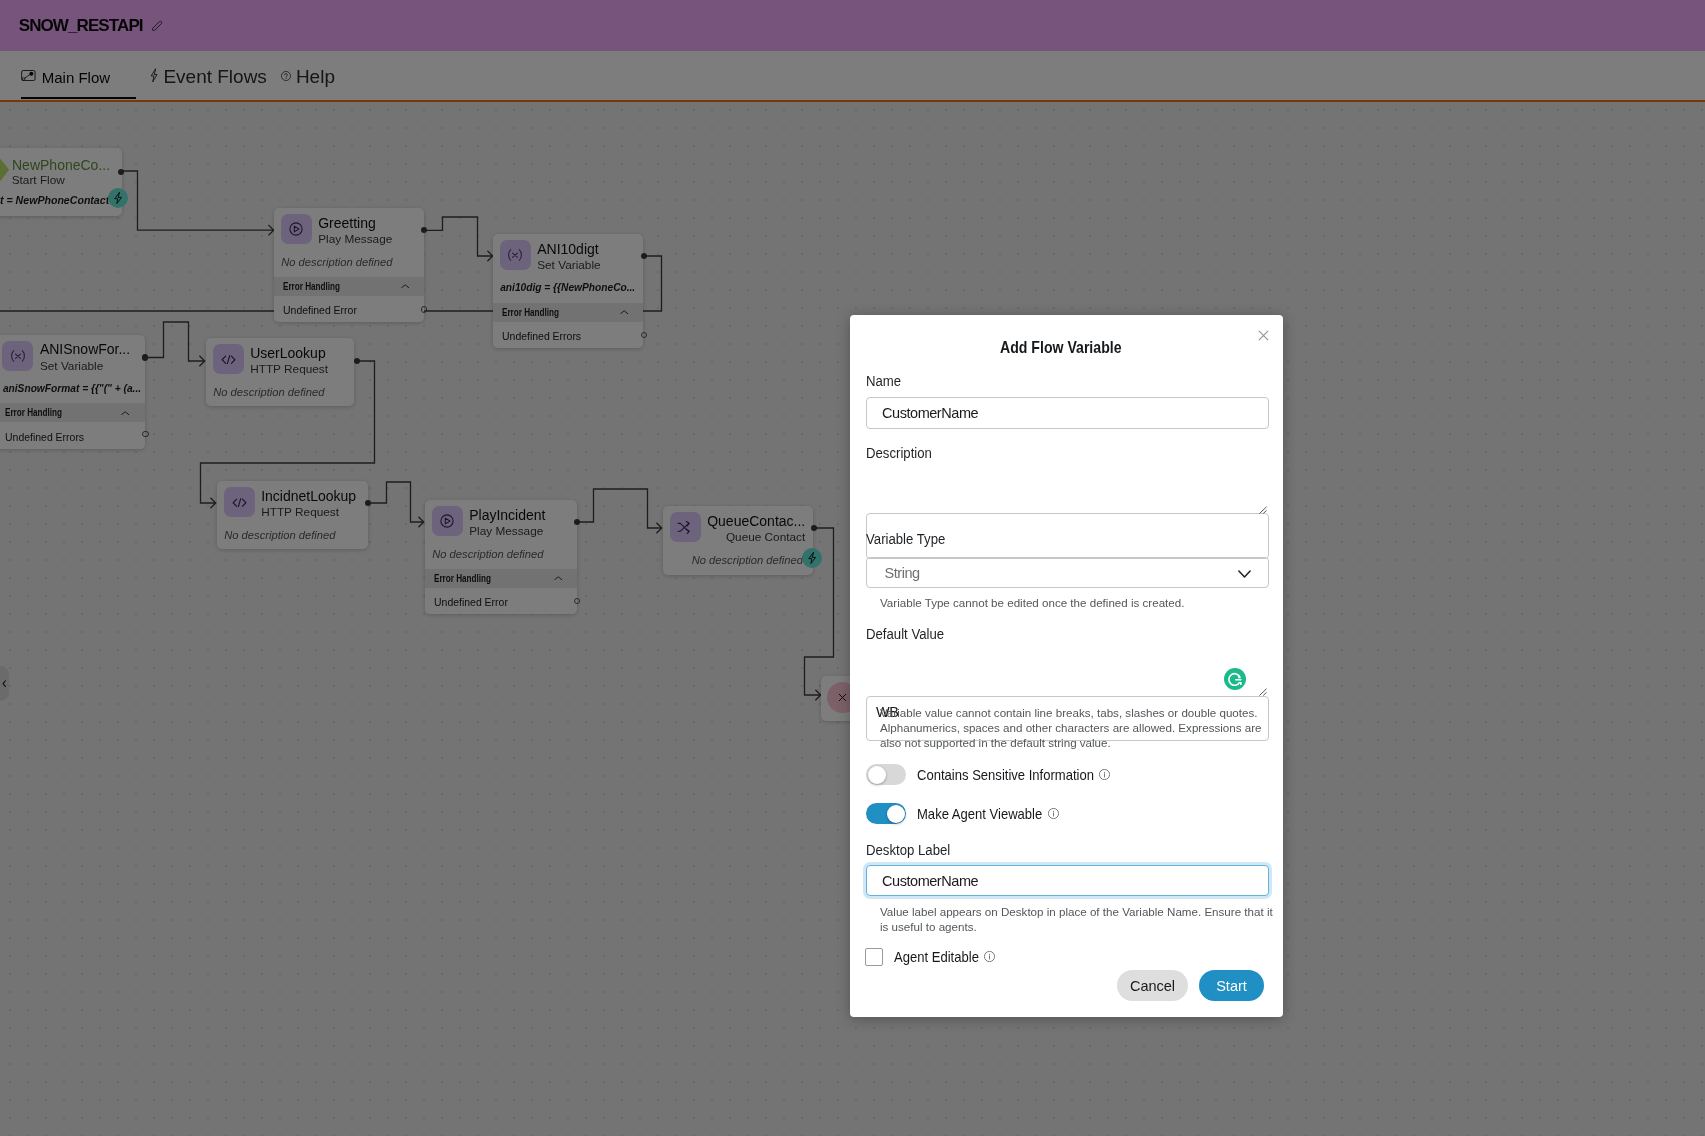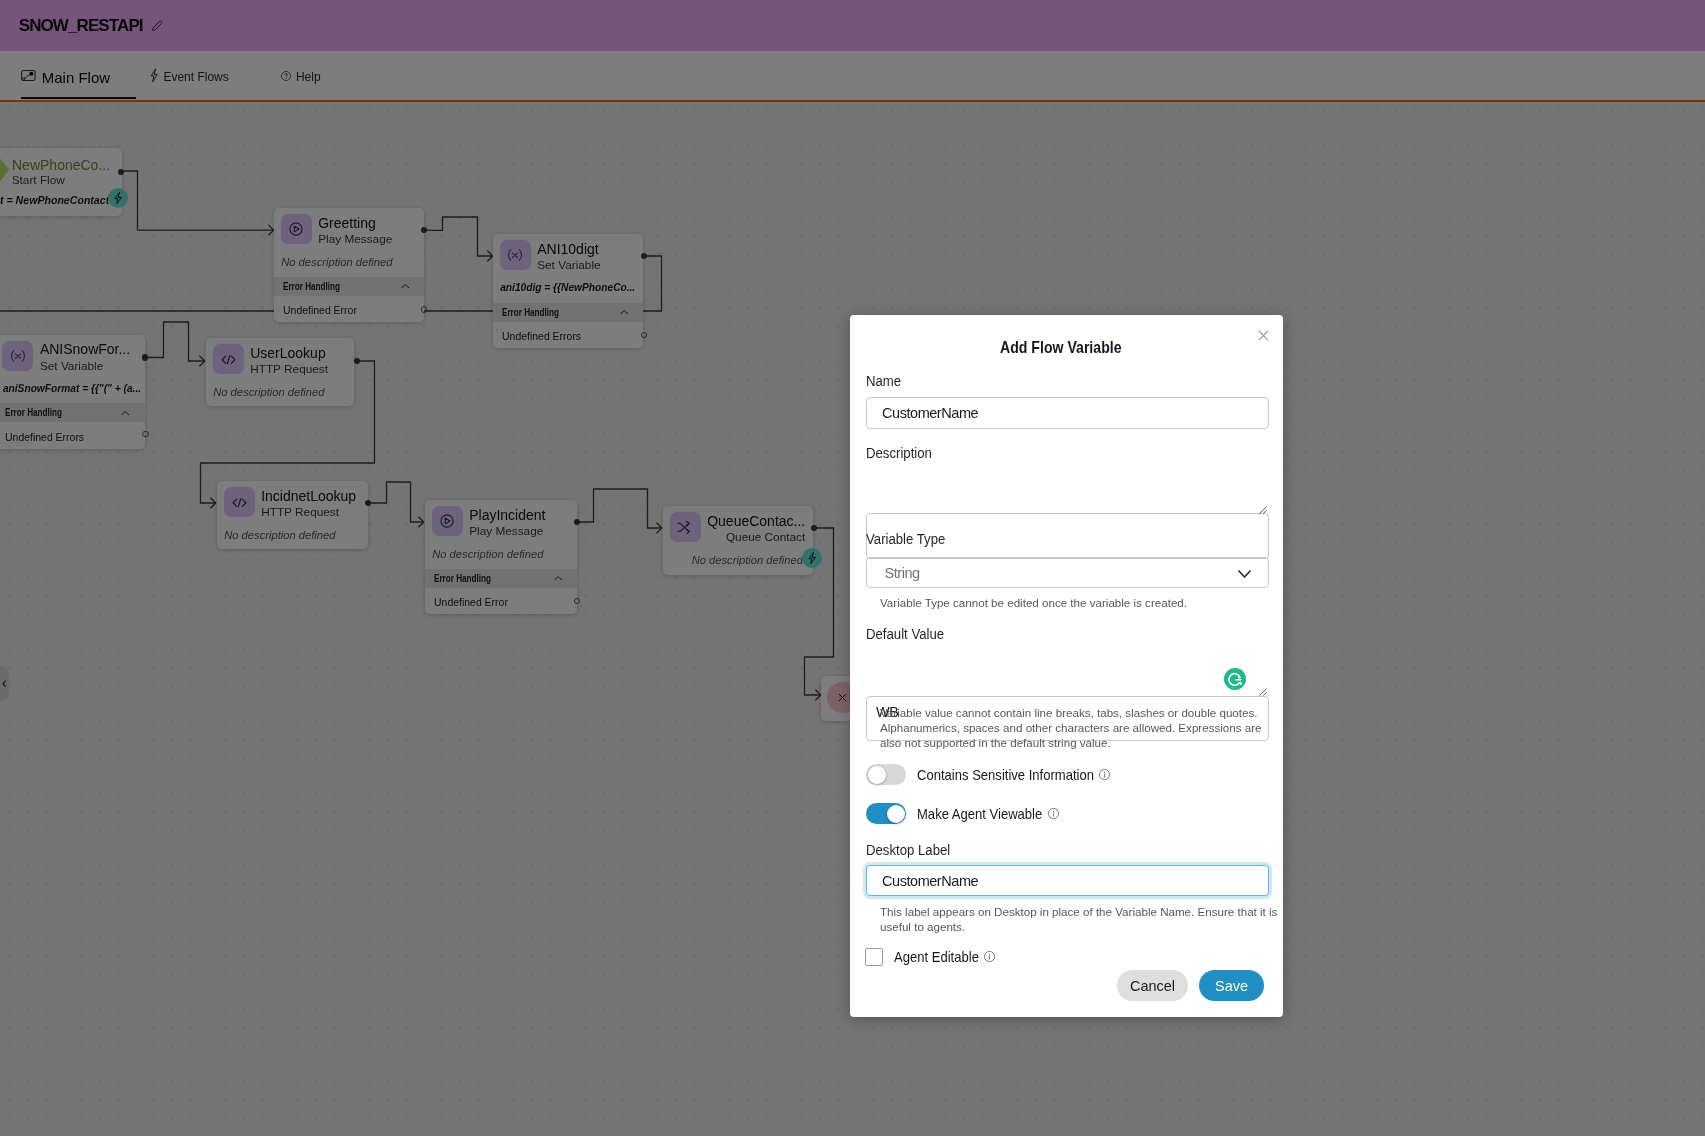--- a/index.html
+++ b/index.html
@@ -9,21 +9,21 @@
   #app{position:relative;width:1705px;height:1136px;background:#fff;}
 
   
   .topbar{position:absolute;left:0;top:0;width:1705px;height:52px;background:#f0abfc;}
   .topbar-title{position:absolute;left:18.7px;top:14.5px;font-size:17px;font-weight:bold;
                 line-height:21px;color:#0d0e0f;letter-spacing:-0.9px;}
   .pencil-btn{position:absolute;left:150.8px;top:17.6px;width:12px;height:12px;cursor:pointer;}
   .tabbar{position:absolute;left:0;top:51px;width:1705px;height:49px;background:#fff;
           border-bottom:3px solid #f97316;}
   .tab{position:absolute;top:1.5px;height:49px;display:flex;align-items:center;
-       font-size:12px;color:#2e2e2e;cursor:pointer;}
+       font-size:19px;color:#2e2e2e;cursor:pointer;}
   .tab.active{font-weight:normal;font-size:15px;color:#0a0a0a;}
   .tab .tab-underline{position:absolute;left:0;width:114.9px;top:44.4px;height:2px;background:#0b0b0b;}
   .tab-ico{display:flex;align-items:center;justify-content:center;}
 
   
   .canvas{position:absolute;left:0;top:102px;width:1705px;height:1034px;
           background-color:#ededee;
           background-image:radial-gradient(#d7d7db 1.1px, transparent 1.15px);
           background-size:18px 18px;background-position:1px 17px;}
   .collapse-handle{position:absolute;left:-8px;top:564.1px;width:17.2px;height:35.1px;
@@ -411,21 +411,21 @@
         <path d="M7.6 0.7 L0.4 7.6 M7.6 4.3 L4.2 7.6"></path>
         </svg>
 
       <div class="fld-label" style="top:217px;" data-name="variable-type-label">Variable Type</div>
       <div class="sel-wrap" style="top:242px;" data-name="variable-type-select">
         <span class="sel-val" data-name="variable-type-value">String</span>
         <svg class="sel-chev" width="13" height="8" viewBox="0 0 13 8" fill="none" stroke="#232323" stroke-width="1.55" data-name="chevron-down-icon">
             <path d="M0.9 1.0 L6.5 7.0 L12.1 1.0" stroke-linecap="round" stroke-linejoin="round"></path>
           </svg>
       </div>
-      <div class="fld-hint" style="top:280px;left:14px;" data-name="variable-type-hint">Variable Type cannot be edited once the variable is created.</div>
+      <div class="fld-hint" style="top:280px;left:14px;" data-name="variable-type-hint">Variable Type cannot be edited once the defined is created.</div>
 
       <div class="fld-label" style="top:312px;" data-name="default-value-label">Default Value</div>
       <textarea class="fld-input fld-textarea" style="top: 337px; height: 45px;" data-name="default-value-textarea" value="WB">WB</textarea>
       <svg class="resize-grip" style="top:373px;" data-name="resize-handle" width="8" height="8" viewBox="0 0 8 8" fill="none" stroke="#585858" stroke-width="1">
         <path d="M7.6 0.7 L0.4 7.6 M7.6 4.3 L4.2 7.6"></path>
         </svg>
       <div class="grammarly" data-name="grammarly-icon">
         <svg width="22" height="22" viewBox="0 0 44 44">
           <circle cx="22" cy="22" r="22" fill="#1cb98a"></circle>
           <path d="M32.2 18.9 A11.6 11.6 0 1 0 31.6 28.3" fill="none" stroke="#ffffff" stroke-width="3.2" stroke-linecap="butt"></path>
@@ -463,36 +463,36 @@
               <circle cx="11" cy="11" r="10.2"></circle>
                 <path d="M11 9.6 V16.2" stroke-linecap="round"></path>
               <circle cx="11" cy="6.4" r="1.1" fill="#5a5a5a" stroke="none"></circle>
               </svg>
           </span>
         </div>
       </div>
 
       <div class="fld-label" style="top:528px;" data-name="desktop-label-label">Desktop Label</div>
       <input class="fld-input focused" style="top: 550px; height: 31px;" type="text" data-name="desktop-label-input" value="CustomerName">
-      <div class="fld-hint" style="top:589px;left:14px;" data-name="desktop-label-hint">This label appears on Desktop in place of the Variable Name. Ensure that it is useful to agents.</div>
+      <div class="fld-hint" style="top:589px;left:14px;" data-name="desktop-label-hint">Value label appears on Desktop in place of the Variable Name. Ensure that it is useful to agents.</div>
 
       <div class="toggle-row" style="top:633px;gap:11.3px;left:-0.7px;" data-name="agent-editable-row">
         <div class="chk" data-name="agent-editable-checkbox"></div>
         <div class="toggle-lbl w3" data-name="agent-editable-label">
           <span data-name="label-text">Agent Editable</span>
           <span class="info-ico" data-name="info-icon">
             <svg width="11" height="11" viewBox="0 0 22 22" fill="none" stroke="#5a5a5a" stroke-width="1.6">
               <circle cx="11" cy="11" r="10.2"></circle>
                 <path d="M11 9.6 V16.2" stroke-linecap="round"></path>
               <circle cx="11" cy="6.4" r="1.1" fill="#5a5a5a" stroke="none"></circle>
               </svg>
           </span>
         </div>
       </div>
 
       <div class="dlg-actions" data-name="dialog-actions">
         <button class="btn btn-cancel" data-name="cancel-button">Cancel</button>
-        <button class="btn btn-save" data-name="save-button">Save</button>
+        <button class="btn btn-save" data-name="save-button">Start</button>
       </div>
     </div>
   </div>
 
 </div>
 
 </body></html>

